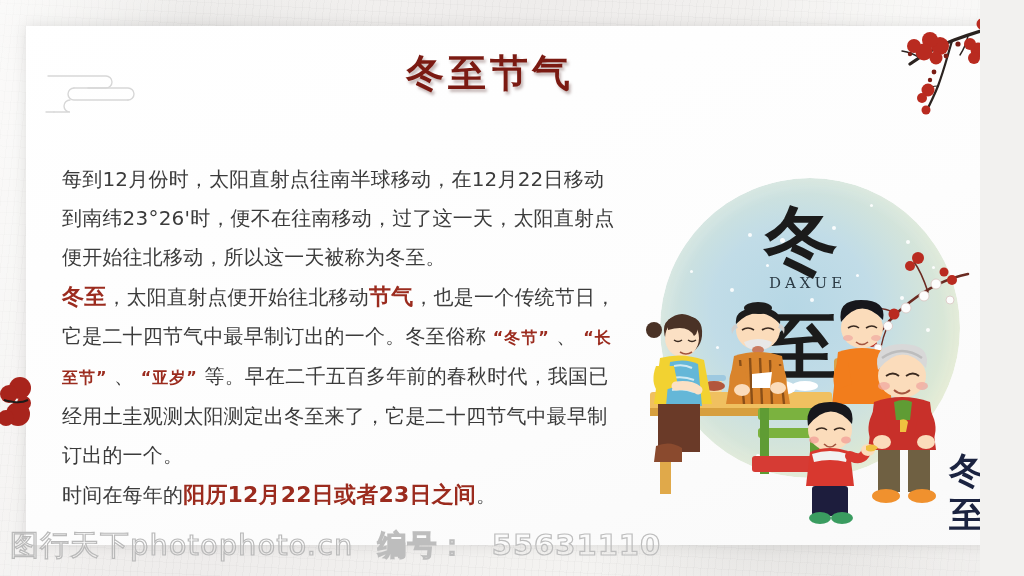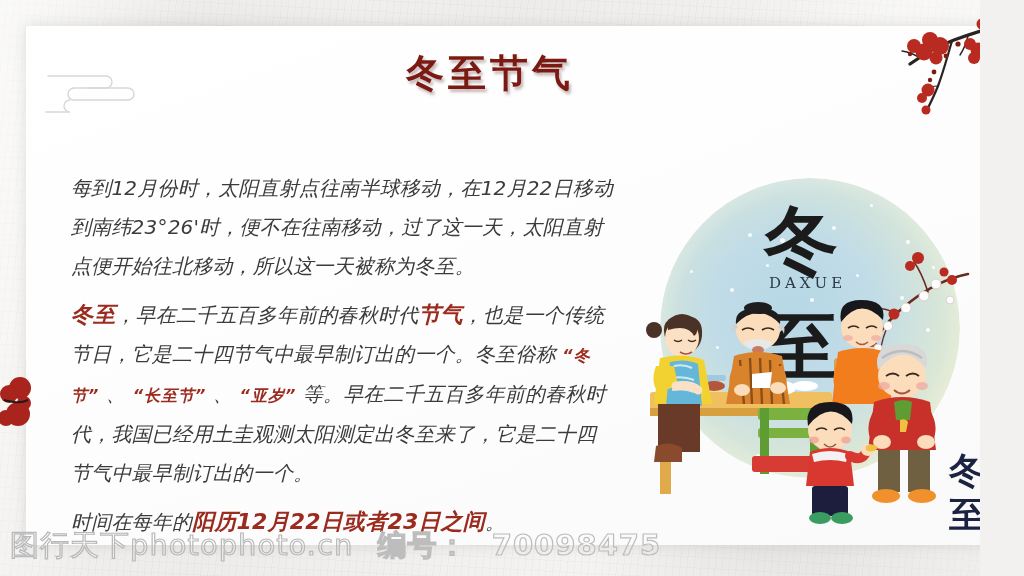--- a/index.html
+++ b/index.html
@@ -51,21 +51,21 @@
     font-family:"DejaVu Sans","Liberation Sans",sans-serif;
   }
 
   
   .body-col{
     position:absolute;left:62px;top:160px;width:562px;
     font-size:20px;line-height:39px;color:#3b3b3b;
     font-family:"DejaVu Sans","Liberation Sans",sans-serif;
     letter-spacing:0.2px;
   }
-  .body-col p{margin:9px;font-style:italic;}
+  .body-col p{margin:0;}
   .hl{color:#9b2b1e;font-weight:bold;font-size:22px;}
   .hl-lg{color:#9b2b1e;font-weight:bold;font-size:16px;letter-spacing:1px;}
 
   
   .illus{position:absolute;left:636px;top:170px;width:364px;height:375px;}
   .wc-circle{
     position:absolute;left:24px;top:8px;width:300px;height:300px;border-radius:50%;
     background:
       radial-gradient(circle at 44% 44%, #b3d6e4 0%, #bedbe6 34%, #d4e4d8 60%, #e9edc9 82%, #eef1dc 100%);
     filter:blur(0.3px);
@@ -176,21 +176,21 @@
     </g>
     <path d="M4 30 C12 32 20 34 28 30" stroke="#1e1a18" stroke-width="2" fill="none"></path>
   </svg>
 
   <div class="title">冬至节气</div>
 
   <div class="body-col">
 
     <p><span>每到12月份时，太阳直射点往南半球移动，在12月22日移动到南纬23°26'时，便不在往南移动，过了这一天，太阳直射点便开始往北移动，所以这一天被称为冬至。</span></p>
 
-    <p><span class="hl">冬至</span><span>，早在二千五百多年前的春秋时代</span><span class="hl">节气</span><span>，也是一个传统节日，它是二十四节气中最早制订出的一个。冬至俗称 </span><span class="hl-lg">“冬节”</span><span> 、 </span><span class="hl-lg">“长至节”</span><span> 、 </span><span class="hl-lg">“亚岁”</span><span> 等。早在二千五百多年前的春秋时代，我国已经用土圭观测太阳测定出冬至来了，它是二十四节气中最早制订出的一个。</span></p>
+    <p><span class="hl">冬至</span><span>，太阳直射点便开始往北移动</span><span class="hl">节气</span><span>，也是一个传统节日，它是二十四节气中最早制订出的一个。冬至俗称 </span><span class="hl-lg">“冬节”</span><span> 、 </span><span class="hl-lg">“长至节”</span><span> 、 </span><span class="hl-lg">“亚岁”</span><span> 等。早在二千五百多年前的春秋时代，我国已经用土圭观测太阳测定出冬至来了，它是二十四节气中最早制订出的一个。</span></p>
 
     <p><span>时间在每年的</span><span class="hl">阳历12月22日或者23日之间</span><span>。</span></p>
   </div>
 
   <div class="illus">
 
     <div class="wc-circle"></div>
     <div class="snow">
       <i style="left:18px;top:40px;width:4px;height:4px"></i>
         <i style="left:52px;top:22px;width:3px;height:3px"></i>
@@ -398,16 +398,16 @@
 
     <div class="seal">
       <span>冬至</span>
       <span class="seal-stamp"></span>
     </div>
   </div>
 
   <div class="watermark">
     <span>图行天下photophoto.cn</span>
     <span class="wm-num">编号：</span>
-    <span class="wm-num">70098475</span>
+    <span class="wm-num">55631110</span>
   </div>
 
 </div>
 
 </body></html>

